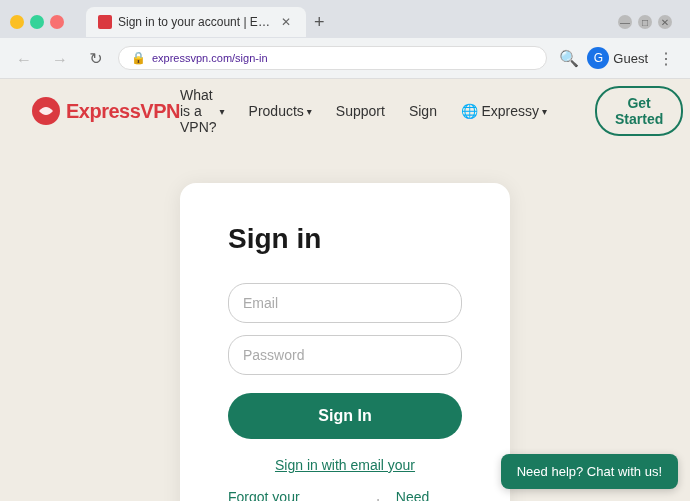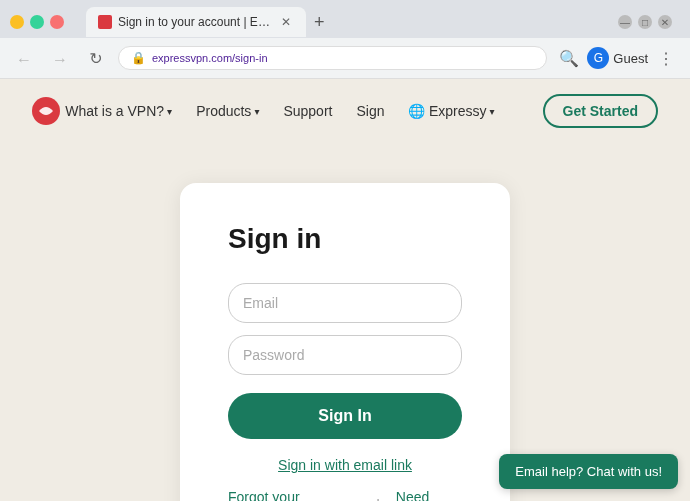--- a/index.html
+++ b/index.html
@@ -290,20 +290,21 @@
 
 <div class="site-page">
 
   <nav class="site-nav">
     <div class="logo">
 
       <svg class="logo-icon" viewBox="0 0 28 28" xmlns="http://www.w3.org/2000/svg">
         <circle cx="14" cy="14" r="14" fill="#da3940"></circle>
         <path d="M7 14 Q14 6 21 14 Q14 22 7 14Z" fill="white" opacity="0.9"></path>
       </svg>
+      <span class="logo-text">ExpressVPN</span>
     </div>
 
     <div class="nav-links">
       <a class="nav-link">
         <span>What is a VPN?</span>
         <span class="nav-chevron">▾</span>
       </a>
       <a class="nav-link">
         <span>Products</span>
         <span class="nav-chevron">▾</span>
@@ -326,27 +327,27 @@
   <div class="sign-in-container">
     <div class="sign-in-card">
       <h1 class="sign-in-title">Sign in</h1>
 
       <input type="email" class="form-field" placeholder="Email" style="">
 
       <input type="password" class="form-field" placeholder="Password" style="">
 
       <button class="sign-in-btn">Sign In</button>
 
-      <a class="email-link">Sign in with email link</a>
+      <a class="email-link">Sign in with email your</a>
 
       <div class="divider-row">
         <a class="divider-link">Forgot your password?</a>
         <span class="divider-sep">|</span>
         <a class="divider-link">Need help?</a>
       </div>
 
       
     </div>
   </div>
 
 </div>
 
-<div class="chat-widget">Email help? Chat with us!</div>
+<div class="chat-widget">Need help? Chat with us!</div>
 
 </body></html>

